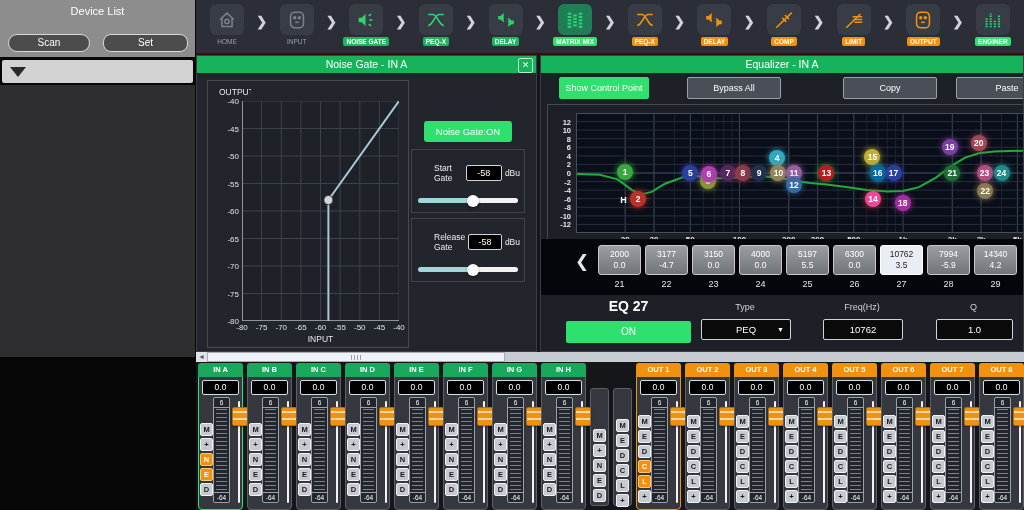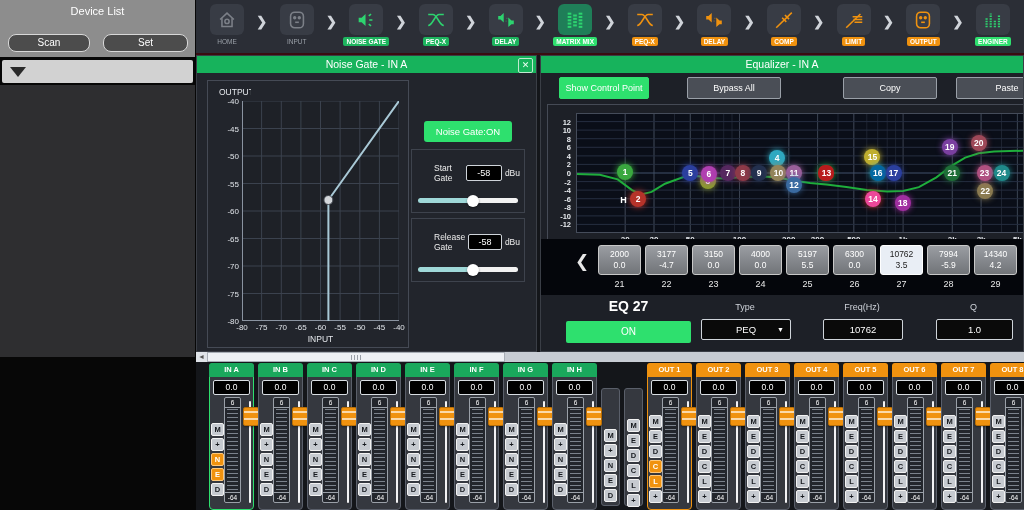--- a/index.html
+++ b/index.html
@@ -4,21 +4,21 @@
 <style>
   html,body{margin:0;padding:0;}
   body{width:1024px;height:510px;position:relative;overflow:hidden;background:#14161a;
        font-family:"Liberation Sans",sans-serif;color:#fff;}
   
   .sidebar{position:absolute;left:0;top:0;width:196px;height:510px;background:#070707;}
   .sidebar-top{position:absolute;top:0;left:0;width:195px;height:57px;background:#8d8d8d;}
   .sidebar-title{text-align:center;font-size:11px;color:#fff;padding-top:5px;}
   .sb-btn{position:absolute;top:34px;height:16px;background:#4c4c4c;border:1px solid #d8d8d8;
           border-radius:8px;color:#fff;font-size:10px;text-align:center;line-height:16px;cursor:default;}
-  #scan-btn{left:8px;width:80px;} #set-btn{left:103px;width:83px;}
+  #scan-btn{left:8px;width:80px;border-radius:9px;} #set-btn{left:103px;width:83px;}
   .sidebar-dd{position:absolute;top:60px;left:2px;width:191px;height:23px;background:#d2d2d2;border-radius:2px;}
   .dd-arrow{position:absolute;left:8px;top:7px;width:0;height:0;border-left:8px solid transparent;
             border-right:8px solid transparent;border-top:10px solid #2a2a2a;}
   .sidebar-mid{position:absolute;top:85px;left:0;width:195px;height:272px;background:#2e2e30;}
   
   .toolbar{position:absolute;left:196px;top:0;width:828px;height:53px;background:#2b2e36;
            display:flex;justify-content:space-between;align-items:flex-start;
            padding:4px 8px 0;box-sizing:border-box;}
   .tb-item{display:flex;flex-direction:column;align-items:center;width:46px;}
   .tb-icon{width:34px;height:31px;border-radius:6px;background:#383c45;display:flex;
@@ -97,21 +97,21 @@
   
   .hscroll{position:absolute;left:196px;top:352px;width:828px;height:10px;background:#c7ccd3;}
   .hs-arrow{position:absolute;left:0;top:0;width:11px;height:10px;background:#dfe3e8;color:#555;
             font-size:7px;line-height:10px;text-align:center;}
   .hs-thumb{position:absolute;left:11px;width:298px;height:10px;background:#eef1f5;
             border:1px solid #a8aeb6;box-sizing:border-box;}
   .hs-grip{position:absolute;left:50%;top:2px;width:10px;height:5px;transform:translateX(-50%);
            background:repeating-linear-gradient(to right,#9aa0a8 0 1px,transparent 1px 3px);}
   
   .mixer{position:absolute;left:196px;top:363px;width:828px;height:147px;display:flex;gap:4px;
-         padding-left:13px;box-sizing:border-box;}
+         padding-left:2px;box-sizing:border-box;}
   .strip{width:45px;min-width:45px;height:147px;background:#35383f;border:1px solid #5a5f6a;
          border-radius:4px;box-sizing:border-box;position:relative;}
   .strip.sel-green{border-color:#2ee06e;}
   .strip.sel-orange{border-color:#f0920f;}
   .strip-head{height:14px;border-radius:3px 3px 0 0;font-size:7.5px;font-weight:bold;text-align:center;
               line-height:14px;margin:-1px -1px 0;color:#fff;}
   .strip-head.green{background:#1aa85c;} .strip-head.orange{background:#f0920f;}
   .strip-val{margin:3px 3px 0;height:13px;background:#000;border:1px solid #d8dde2;border-radius:2px;
              color:#fff;font-size:8.5px;text-align:center;line-height:13px;}
   .fader{position:relative;height:112px;margin-top:2px;}
@@ -454,21 +454,21 @@
       <div class="eq-pt" style="left: 131.836px; top: 67.7143px; background: rgb(138, 154, 46); box-shadow: rgb(138, 154, 46) 0px 0px 6px;">3</div>
       <div class="eq-pt" style="left: 201.217px; top: 45px; background: rgb(47, 168, 192); box-shadow: rgb(47, 168, 192) 0px 0px 6px;">4</div>
       <div class="eq-pt" style="left: 114.304px; top: 60px; background: rgb(43, 63, 158); box-shadow: rgb(43, 63, 158) 0px 0px 6px;">5</div>
       <div class="eq-pt" style="left: 132.937px; top: 60.8571px; background: rgb(176, 63, 176); box-shadow: rgb(176, 63, 176) 0px 0px 6px;">6</div>
       <div class="eq-pt" style="left: 151.989px; top: 60px; background: rgb(85, 40, 95); box-shadow: rgb(85, 40, 95) 0px 0px 6px;">7</div>
       <div class="eq-pt" style="left: 166.997px; top: 60px; background: rgb(142, 58, 72); box-shadow: rgb(142, 58, 72) 0px 0px 6px;">8</div>
       <div class="eq-pt" style="left: 183.249px; top: 60px; background: rgb(35, 48, 78); box-shadow: rgb(35, 48, 78) 0px 0px 6px;">9</div>
       <div class="eq-pt" style="left: 202.46px; top: 60px; background: rgb(147, 132, 90); box-shadow: rgb(147, 132, 90) 0px 0px 6px;">10</div>
       <div class="eq-pt" style="left: 217.896px; top: 60px; background: rgb(154, 95, 154); box-shadow: rgb(154, 95, 154) 0px 0px 6px;">11</div>
       <div class="eq-pt" style="left: 217.896px; top: 72px; background: rgb(58, 106, 160); box-shadow: rgb(58, 106, 160) 0px 0px 6px;">12</div>
-      <div class="eq-pt" style="left: 250.445px; top: 60px; background: #b91c1c; box-shadow: rgb(47, 158, 68) 0px 0px 6px; border-radius: 7px;">13</div>
+      <div class="eq-pt" style="left: 250.445px; top: 60px; background: #b91c1c; box-shadow: rgb(47, 158, 68) 0px 0px 6px;">13</div>
       <div class="eq-pt" style="left: 297.013px; top: 85.7143px; background: #ec4899; box-shadow: rgb(192, 48, 40) 0px 0px 6px;">14</div>
       <div class="eq-pt" style="left: 296.468px; top: 43.7143px; background: rgb(191, 174, 47); box-shadow: rgb(191, 174, 47) 0px 0px 6px;">15</div>
       <div class="eq-pt" style="left: 301.732px; top: 60px; background: #0369a1; box-shadow: rgb(47, 168, 192) 0px 0px 6px;">16</div>
       <div class="eq-pt" style="left: 317.58px; top: 60px; background: rgb(43, 63, 158); box-shadow: rgb(43, 63, 158) 0px 0px 6px;">17</div>
       <div class="eq-pt" style="left: 326.707px; top: 90px; background: rgb(160, 47, 160); box-shadow: rgb(160, 47, 160) 0px 0px 6px;">18</div>
       <div class="eq-pt" style="left: 345.696px; top: 34.2857px; background: rgb(122, 63, 160); box-shadow: rgb(122, 63, 160) 0px 0px 6px; margin-left: 28px;">19</div>
       <div class="eq-pt" style="left: 402.68px; top: 30px; background: rgb(158, 72, 88); box-shadow: rgb(158, 72, 88) 0px 0px 6px;">20</div>
       <div class="eq-pt" style="left: 376.291px; top: 60px; background: rgb(31, 110, 56); box-shadow: rgb(31, 110, 56) 0px 0px 6px;">21</div>
       <div class="eq-pt" style="left: 409.159px; top: 78.4286px; background: rgb(138, 122, 80); box-shadow: rgb(138, 122, 80) 0px 0px 6px;">22</div>
       <div class="eq-pt" style="left: 408.553px; top: 60px; background: rgb(176, 80, 128); box-shadow: rgb(176, 80, 128) 0px 0px 6px;">23</div>

